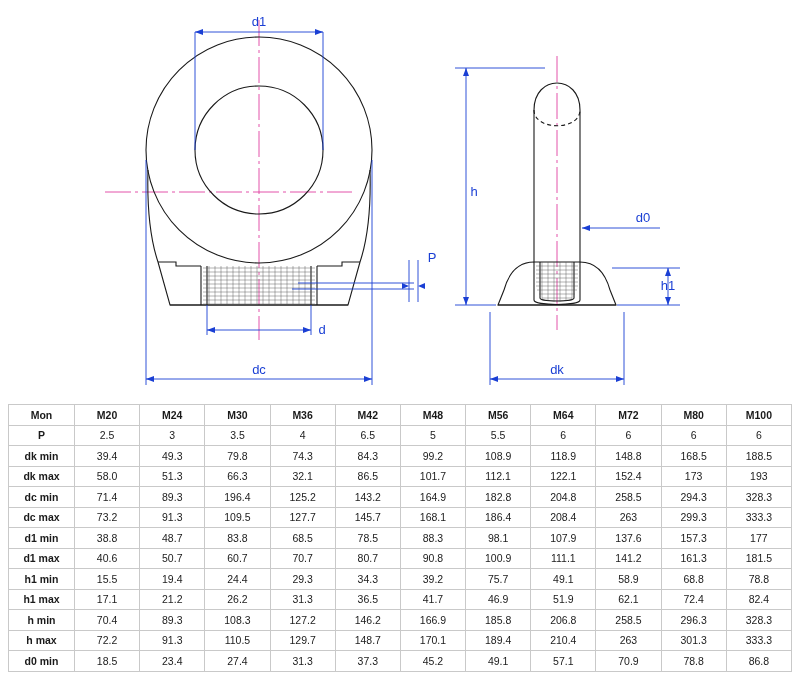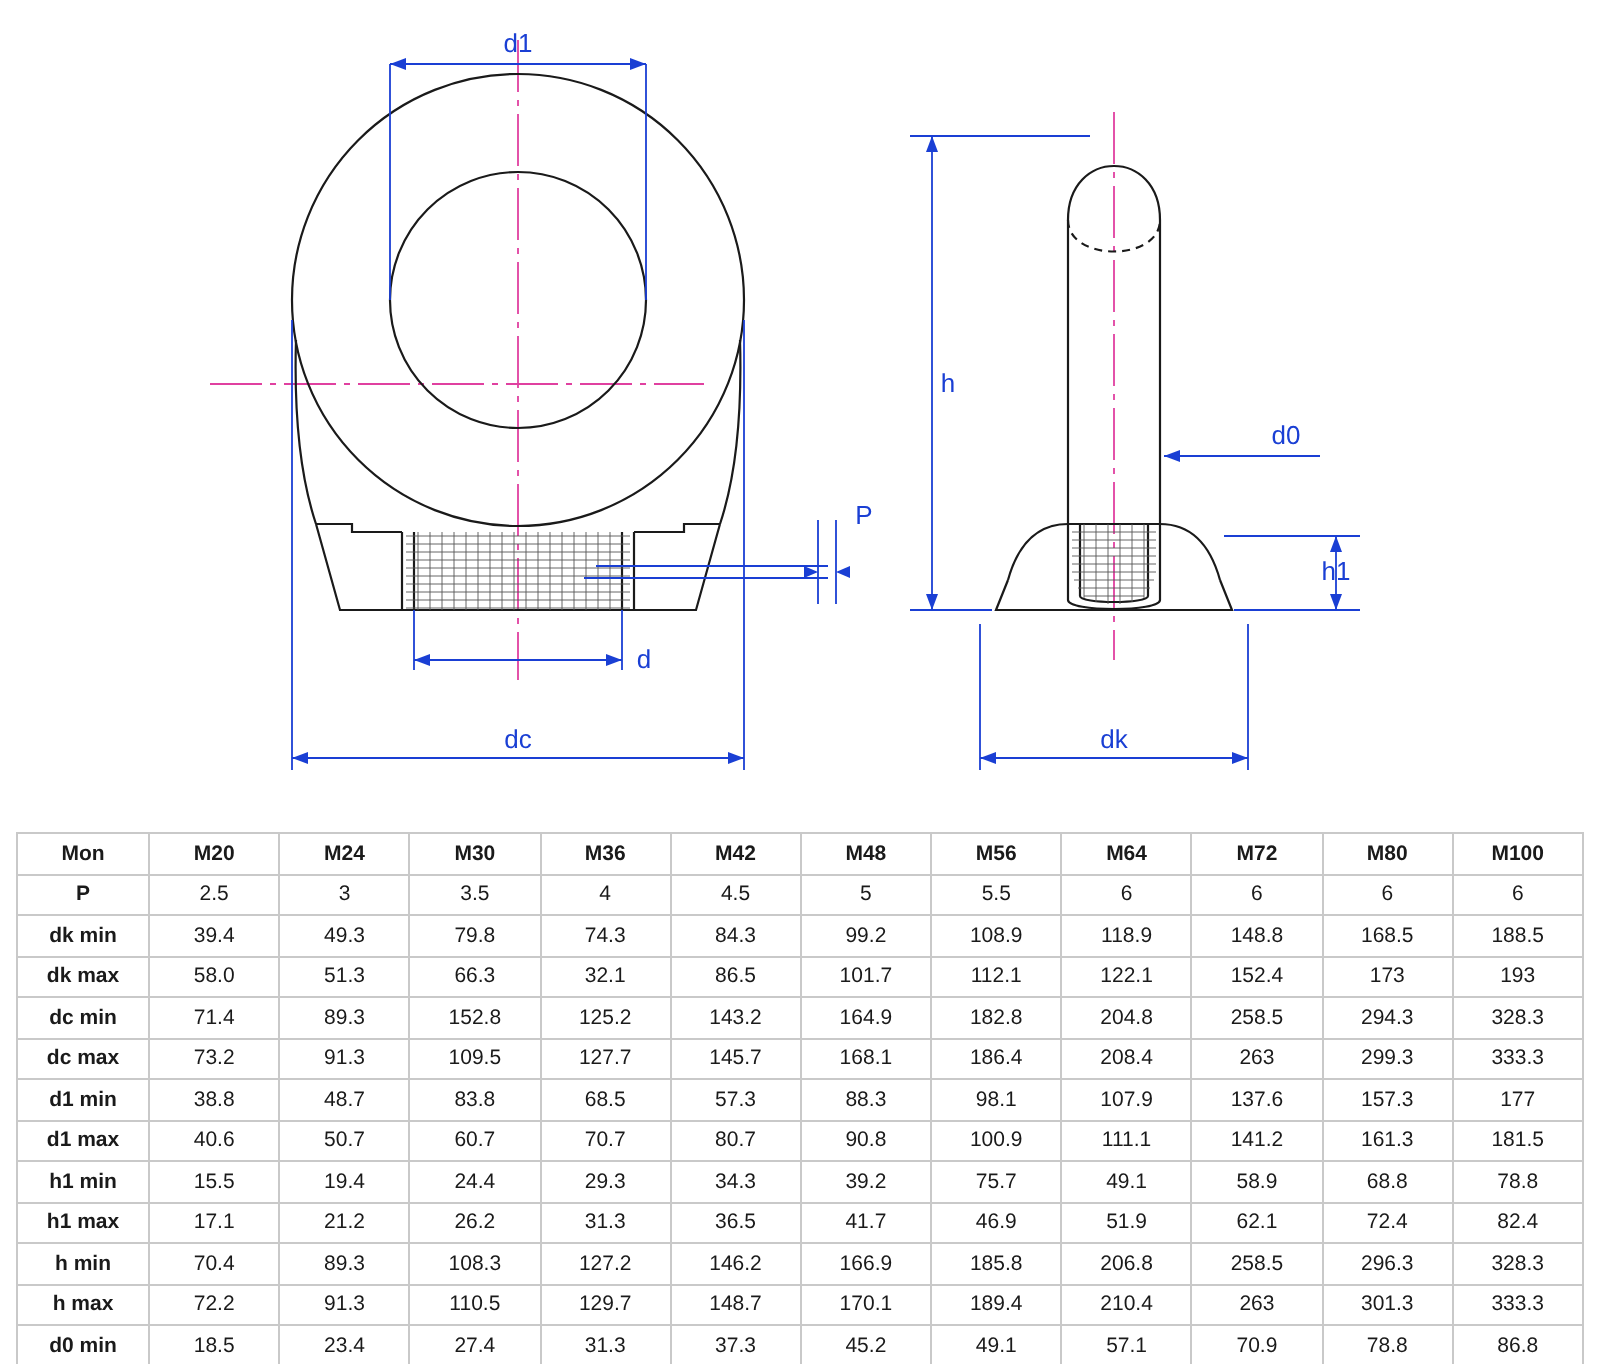--- a/index.html
+++ b/index.html
@@ -18,21 +18,21 @@
   #drawing {
     position: absolute;
     left: 0;
     top: 0;
     width: 800px;
     height: 410px;
   }
   #table-wrap {
     position: absolute;
     left: 8px;
-    top: 416px;
+    top: 404px;
     width: 784px;
   }
   table.specs {
     border-collapse: collapse;
     width: 784px;
     table-layout: fixed;
     font-size: 10.5px;
   }
   table.specs th, table.specs td {
     border: 1px solid #c9c9c9;
@@ -262,21 +262,21 @@
         <th>M100</th>
       </tr>
     </thead>
     <tbody>
       <tr>
         <th class="rowhead">P</th>
         <td>2.5</td>
         <td>3</td>
         <td>3.5</td>
         <td>4</td>
-        <td>4.5</td>
+        <td>6.5</td>
         <td>5</td>
         <td>5.5</td>
         <td>6</td>
         <td>6</td>
         <td>6</td>
         <td>6</td>
       </tr>
       <tr>
         <th class="rowhead">dk min</th>
         <td>39.4</td>
@@ -302,21 +302,21 @@
         <td>112.1</td>
         <td>122.1</td>
         <td>152.4</td>
         <td>173</td>
         <td>193</td>
       </tr>
       <tr>
         <th class="rowhead">dc min</th>
         <td>71.4</td>
         <td>89.3</td>
-        <td>152.8</td>
+        <td>196.4</td>
         <td>125.2</td>
         <td>143.2</td>
         <td>164.9</td>
         <td>182.8</td>
         <td>204.8</td>
         <td>258.5</td>
         <td>294.3</td>
         <td>328.3</td>
       </tr>
       <tr>
@@ -332,21 +332,21 @@
         <td>263</td>
         <td>299.3</td>
         <td>333.3</td>
       </tr>
       <tr>
         <th class="rowhead">d1 min</th>
         <td>38.8</td>
         <td>48.7</td>
         <td>83.8</td>
         <td>68.5</td>
-        <td>57.3</td>
+        <td>78.5</td>
         <td>88.3</td>
         <td>98.1</td>
         <td>107.9</td>
         <td>137.6</td>
         <td>157.3</td>
         <td>177</td>
       </tr>
       <tr>
         <th class="rowhead">d1 max</th>
         <td>40.6</td>

